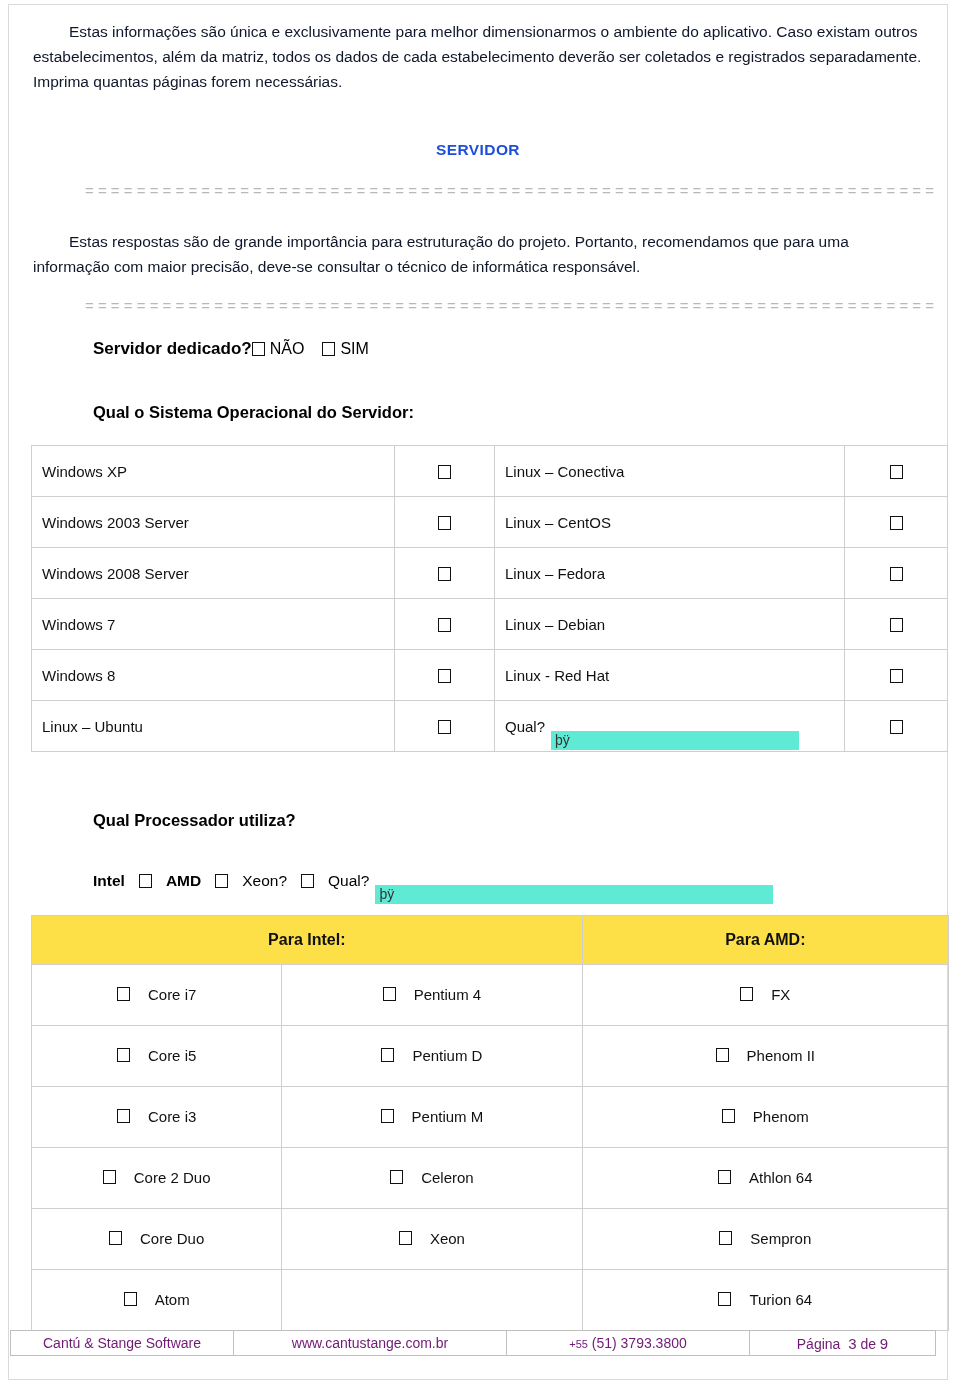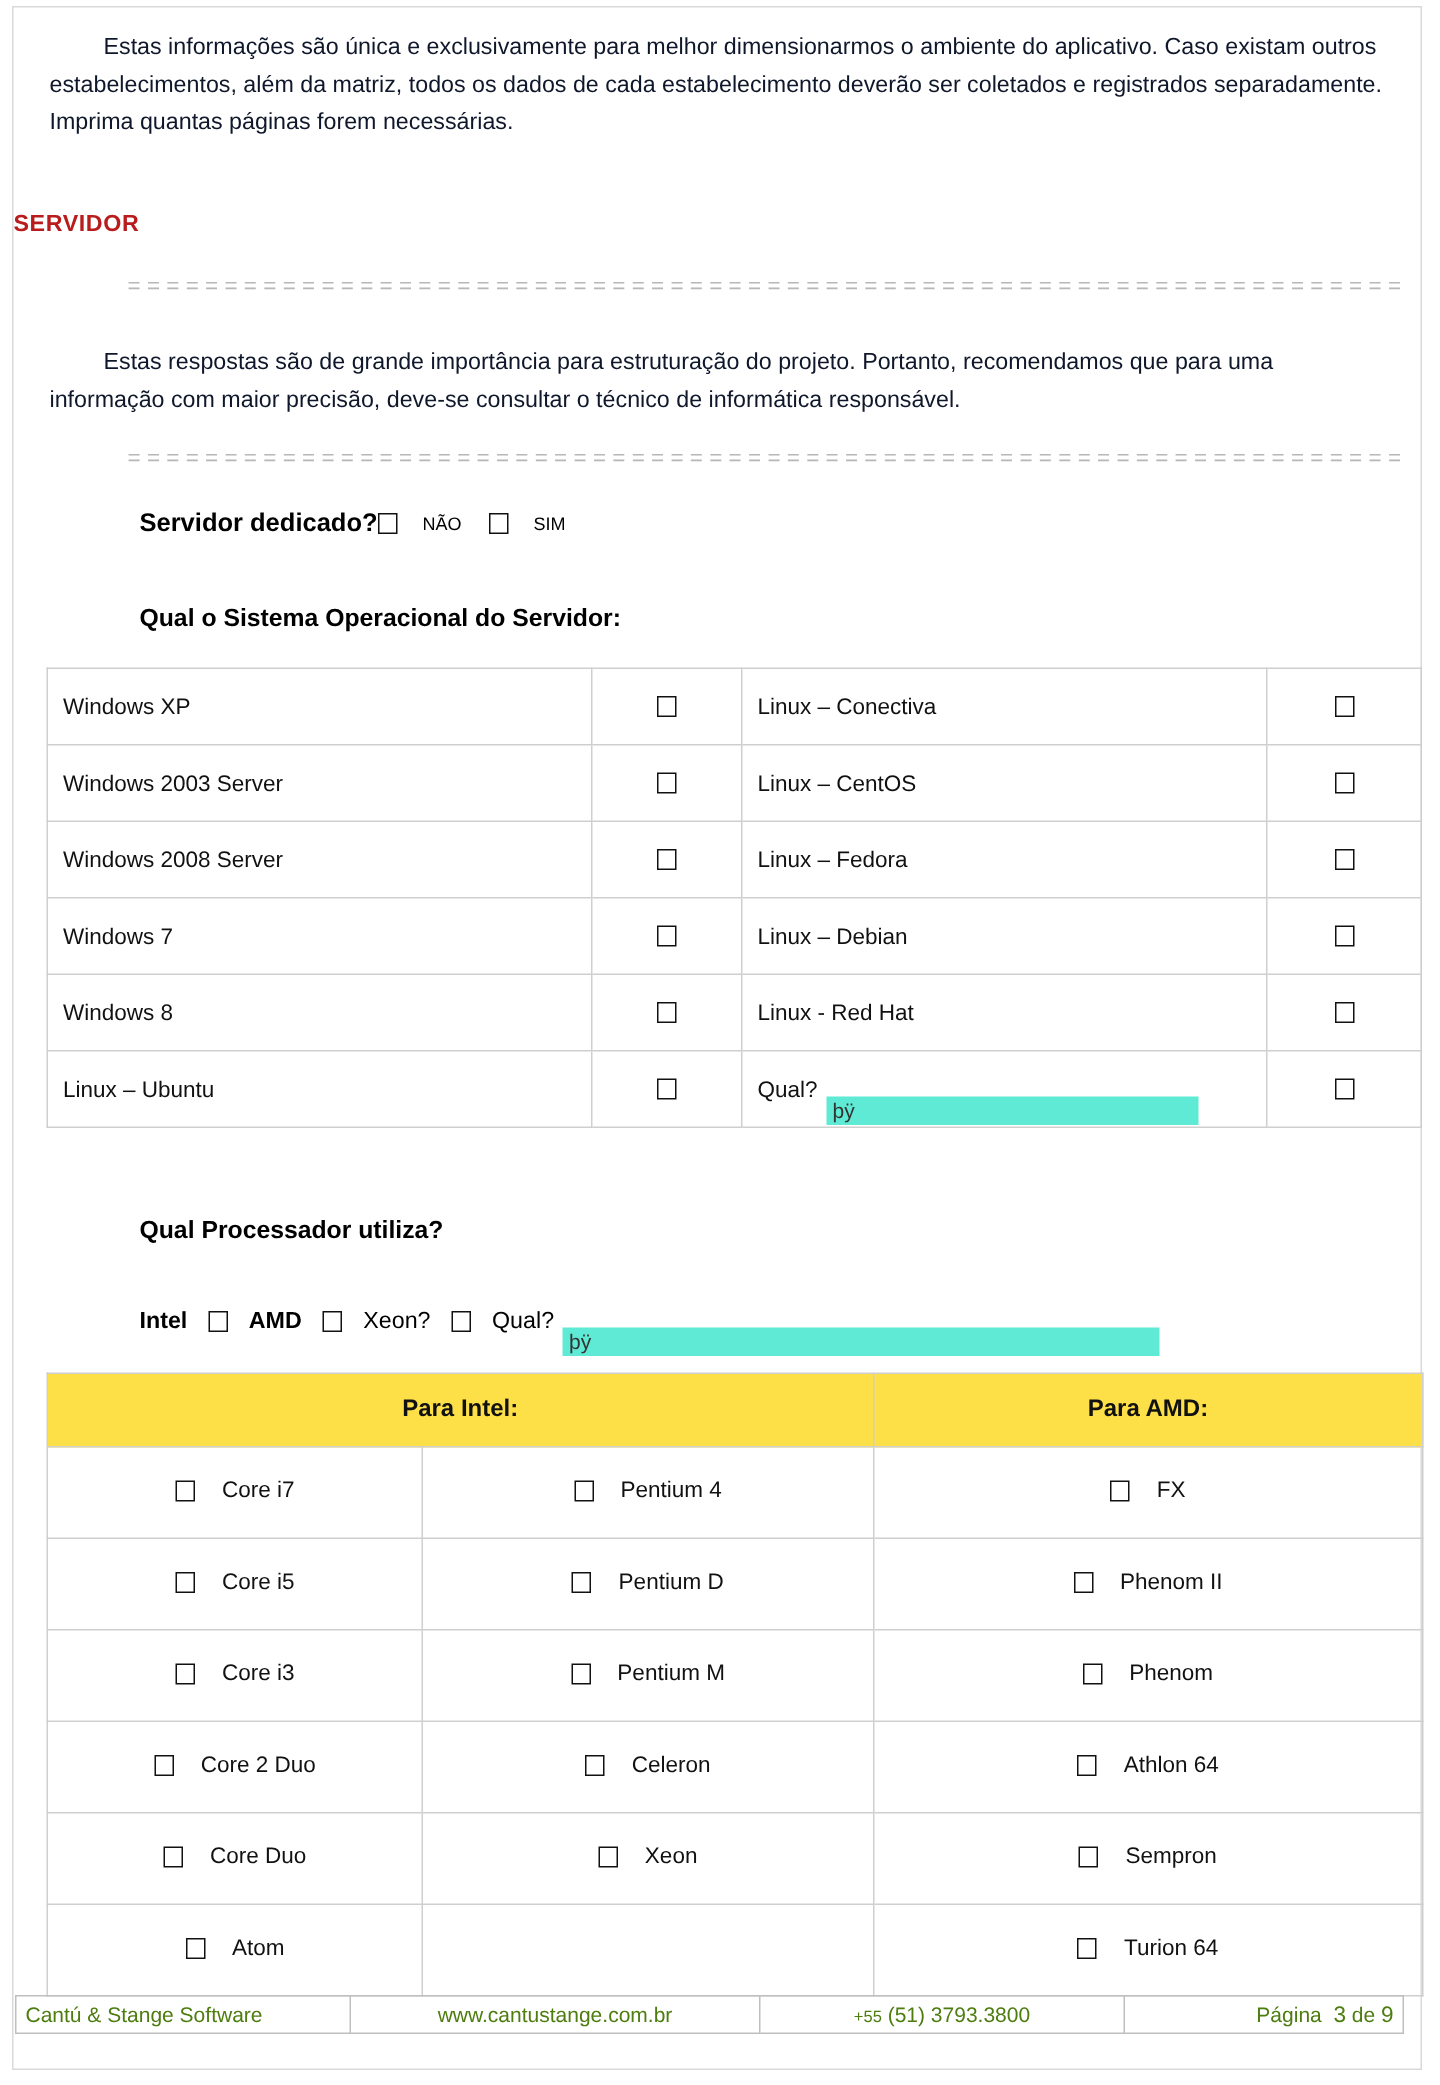--- a/index.html
+++ b/index.html
@@ -48,23 +48,24 @@
     left: 24px;
     top: 14px;
     width: 898px;
   }
 
   #servidor-heading {
     position: absolute;
     left: 0;
     top: 136px;
     width: 938px;
+    text-align: center;
     font-size: 15.5px;
     font-weight: bold;
-    color: #b91c1c;
+    color: #1d4ed8;
     letter-spacing: 0.4px;
   }
 
   .eqline {
     position: absolute;
     left: 76px;
     width: 850px;
     font-family: "Liberation Sans", sans-serif;
     font-size: 15px;
     color: #b8b8b8;
@@ -100,23 +101,23 @@
   .chk {
     display: inline-block;
     width: 13px;
     height: 14px;
     border: 1.6px solid #111;
     box-sizing: border-box;
     background: #fff;
     vertical-align: -2px;
   }
   .chk-lbl {
-    margin-left: 17px;
+    margin-left: 5px;
     margin-right: 18px;
-    font-size: 12px;
+    font-size: 16px;
   }
 
   
   #os-question {
     position: absolute;
     left: 84px;
     top: 398px;
     font-weight: bold;
     font-size: 16.5px;
   }
@@ -221,22 +222,23 @@
     top: 1330px;
     width: 926px;
     border-collapse: collapse;
     table-layout: fixed;
   }
   #footer-table td {
     border: 1px solid #bfbfbf;
     height: 24px;
     font-size: 14px;
     padding: 0 6px;
-    color: #4d7c0f;
+    color: #701a75;
     vertical-align: middle;
+    text-align: center;
   }
   #footer-company { width: 210px; text-align: left; }
   #footer-site    { width: 260px; text-align: center; }
   #footer-phone   { width: 230px; text-align: center; }
   #footer-page    { text-align: right; }
   .small-plus { font-size: 11px; }
   .pg-strong { font-size: 15px; }
 </style>
 </head>
 <body>

